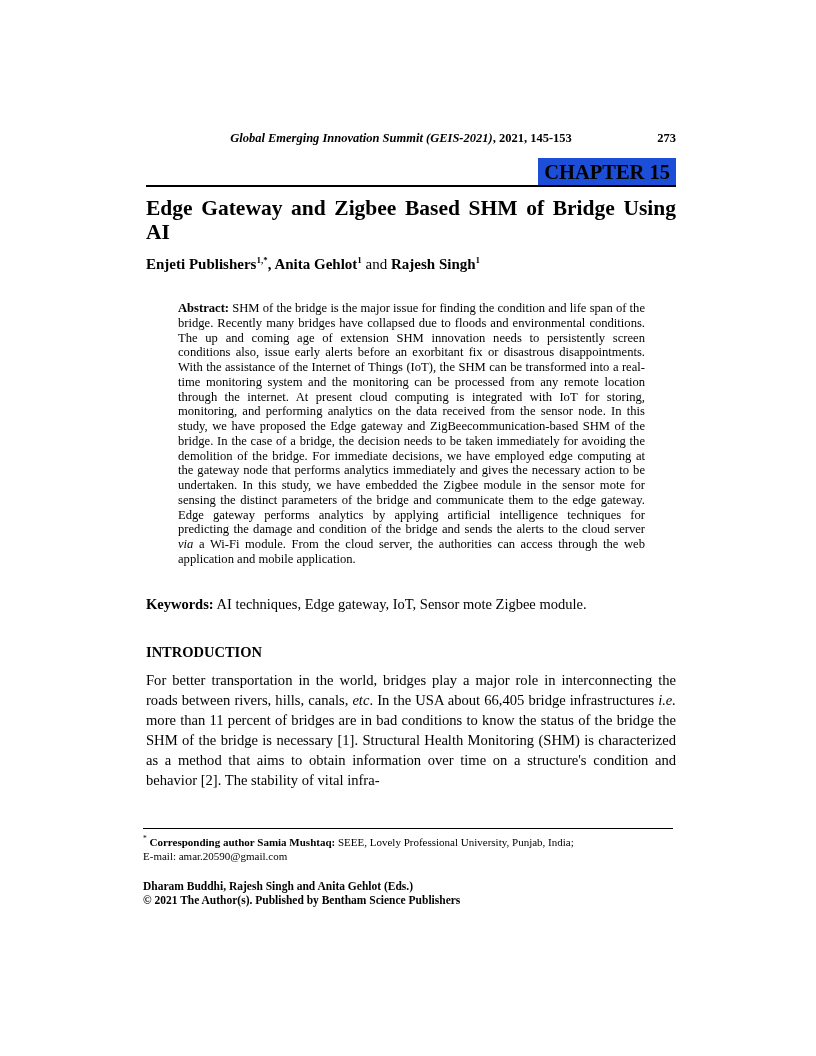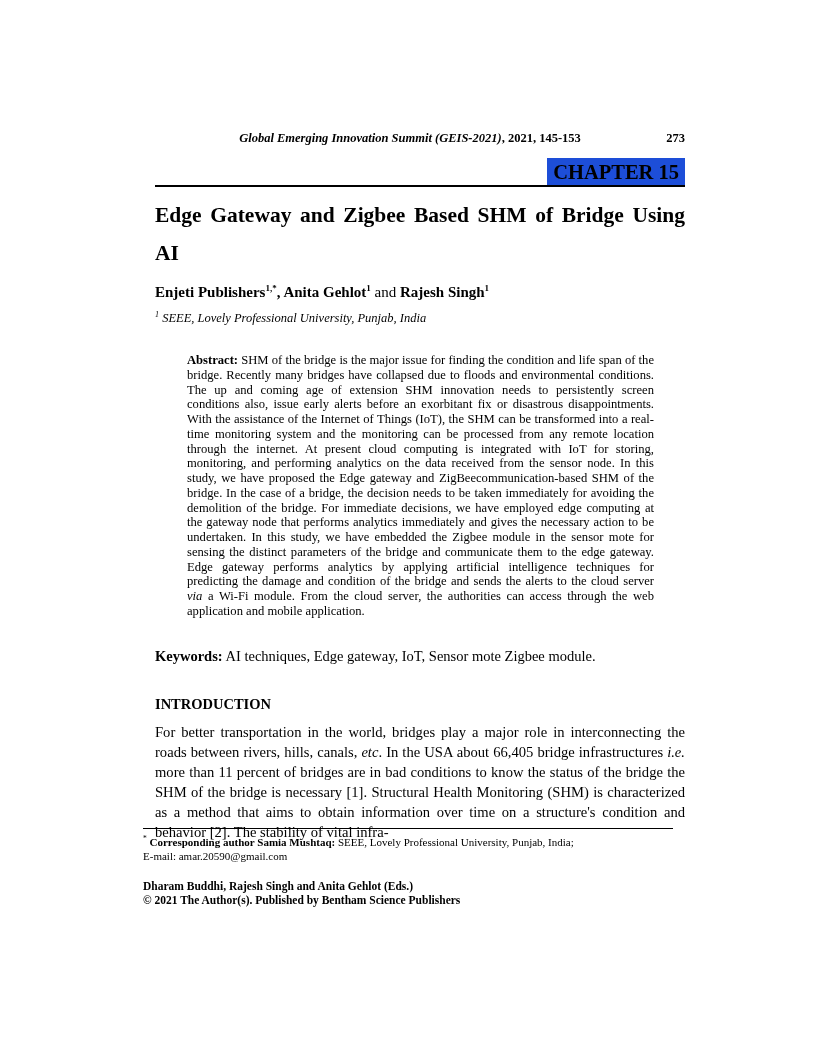--- a/index.html
+++ b/index.html
@@ -8,21 +8,21 @@
     width: 816px;
     height: 1056px;
     margin: 0 auto;
     background: #ffffff;
     font-family: "Liberation Serif", "DejaVu Serif", serif;
     color: #000;
     overflow: hidden;
   }
   .content {
     position: absolute;
-    left: 155px;
+    left: 146px;
     top: 130px;
     width: 530px;
   }
   .b  { font-weight: bold; }
   .i  { font-style: italic; }
   .bi { font-weight: bold; font-style: italic; }
 
   
   .running-head {
     position: relative;
@@ -44,21 +44,21 @@
     line-height: 26px;
     padding: 1px 6px 0 6px;
   }
   .head-rule { border-top: 2px solid #000; margin-top: 0; }
 
   
   .title {
     margin: 9px 0 0 0;
     font-size: 21.5px;
     font-weight: bold;
-    line-height: 38px;
+    line-height: 24px;
     text-align: justify;
   }
   .authors {
     margin-top: 7px;
     font-size: 15px;
     line-height: 19px;
   }
   .authors sup { font-size: 9px; }
   .affiliation {
     margin-top: 5px;
@@ -135,23 +135,20 @@
       <span class="chapter-banner">CHAPTER 15</span>
     </div>
     <div class="head-rule"></div>
 
     <h1 class="title">Edge Gateway and Zigbee Based SHM of Bridge Using AI</h1>
 
     <div class="authors">
       <span class="b"><span>Enjeti Publishers</span><sup>1,*</sup></span><span class="b">, </span><span class="b"><span>Anita Gehlot</span><sup>1</sup></span><span> and </span><span class="b"><span>Rajesh Singh</span><sup>1</sup></span>
     </div>
 
-    <div class="affiliation">
-      <sup>1</sup><span> SEEE, Lovely Professional University, Punjab, India</span>
-    </div>
 
     <p class="abstract">
       <span class="b">Abstract:</span><span> SHM of the bridge is the major issue for finding the condition and life span of the bridge. Recently many bridges have collapsed due to floods and environmental conditions. The up and coming age of extension SHM innovation needs to persistently screen conditions also, issue early alerts before an exorbitant fix or disastrous disappointments. With the assistance of the Internet of Things (IoT), the SHM can be transformed into a real-time monitoring system and the monitoring can be processed from any remote location through the internet. At present cloud computing is integrated with IoT for storing, monitoring, and performing analytics on the data received from the sensor node. In this study, we have proposed the Edge gateway and ZigBeecommunication-based SHM of the bridge. In the case of a bridge, the decision needs to be taken immediately for avoiding the demolition of the bridge. For immediate decisions, we have employed edge computing at the gateway node that performs analytics immediately and gives the necessary action to be undertaken. In this study, we have embedded the Zigbee module in the sensor mote for sensing the distinct parameters of the bridge and communicate them to the edge gateway. Edge gateway performs analytics by applying artificial intelligence techniques for predicting the damage and condition of the bridge and sends the alerts to the cloud server </span><span class="i">via</span><span> a Wi-Fi module. From the cloud server, the authorities can access through the web application and mobile application.</span>
     </p>
 
     <p class="keywords">
       <span class="b">Keywords:</span><span> AI techniques, Edge gateway, IoT, Sensor mote Zigbee module.</span>
     </p>
 
     <h2 class="section-heading">INTRODUCTION</h2>

